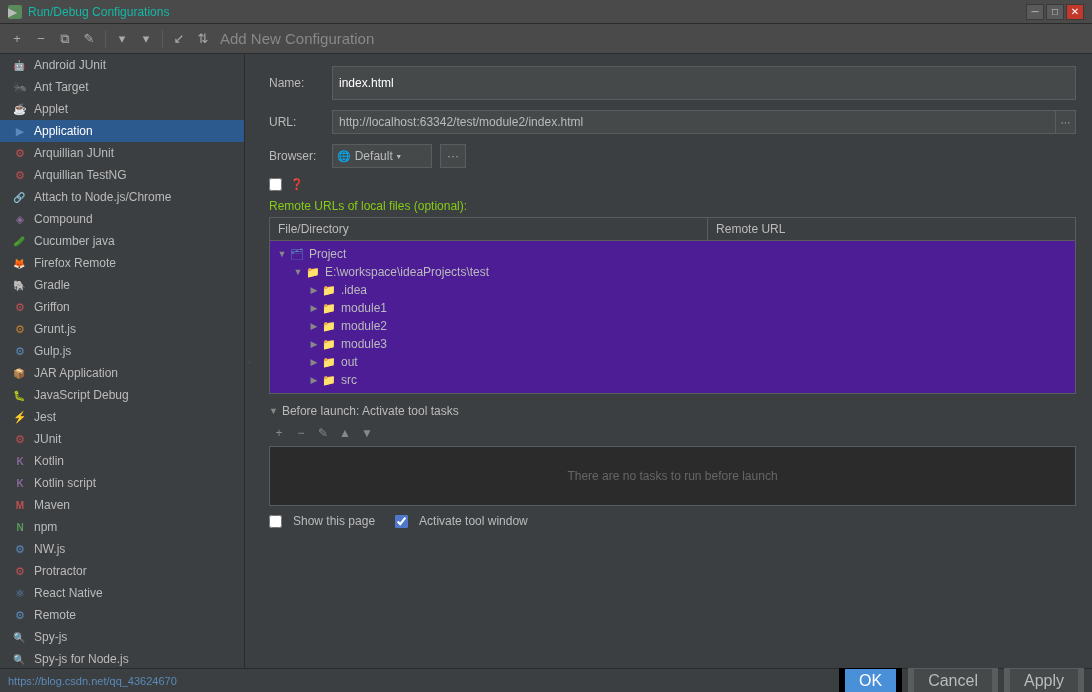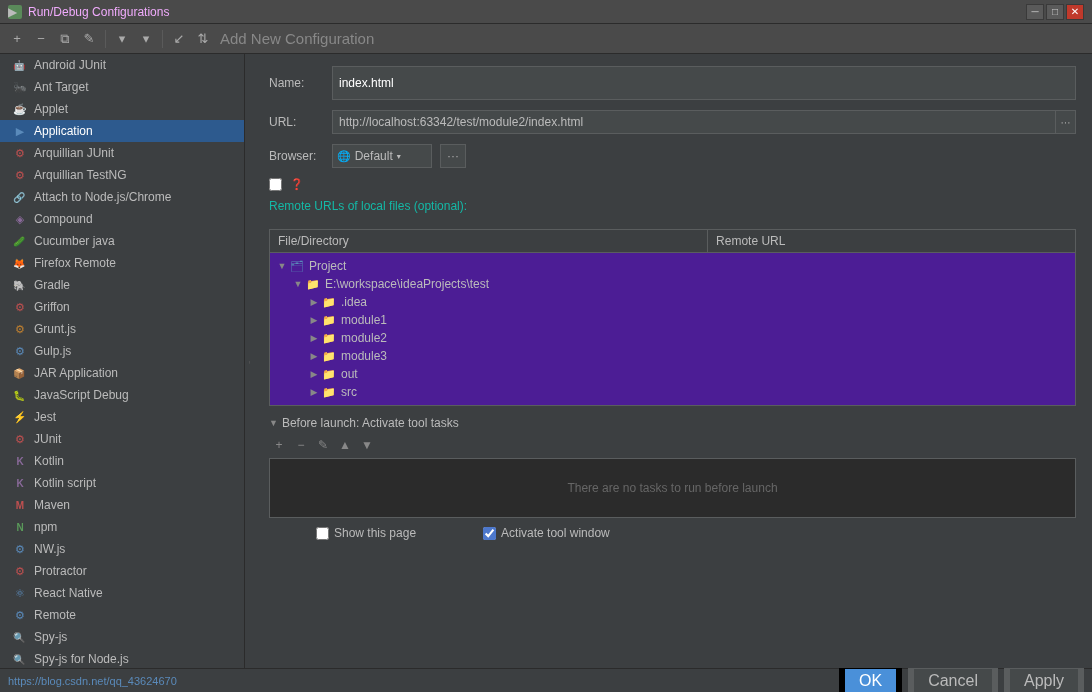--- a/index.html
+++ b/index.html
@@ -21,21 +21,21 @@
       gap: 6px;
       border-bottom: 1px solid #2b2b2b;
     }
     .title-bar-icon {
       width: 14px;
       height: 14px;
       background: #5a8a5a;
       border-radius: 2px;
     }
     .title-bar-text {
-      color: #f0abfc;
+      color: #14b8a6;
       font-size: 12px;
       flex: 1;
     }
     .title-bar-controls {
       display: flex;
       gap: 2px;
     }
     .title-btn {
       width: 18px;
       height: 16px;
@@ -230,22 +230,22 @@
       color: #bbbbbb;
     }
     .cb-link {
       border-bottom: 1px dashed #5a8aba;
       color: #bbbbbb;
       cursor: pointer;
     }
 
     .section-label {
       font-size: 12px;
-      color: #14b8a6;
-      margin-bottom: 16px;
+      color: #84cc16;
+      margin-bottom: 4px;
     }
 
     .file-tree-section {
       border: 1px solid #5a5d5e;
       background: #4c1d95;
       margin-bottom: 10px;
     }
     .tree-header {
       display: flex;
       background: #3c3f41;
@@ -336,24 +336,23 @@
 
     .bottom-checkboxes {
       display: flex;
       align-items: center;
       gap: 20px;
       margin-top: 8px;
     }
     .check-item {
       display: flex;
       align-items: center;
-      gap: 5px;
-      font-size: 12px;
-      color: #bbbbbb;
-      margin-left: 47px;
+      gap: 11px;
+      font-size: 12px;
+      color: #bbbbbb;
     }
     input[type="checkbox"] {
       accent-color: #4d78cc;
     }
 
     .bottom-bar {
       height: 24px;
       background: #3c3f41;
       border-top: 1px solid #2b2b2b;
       display: flex;

